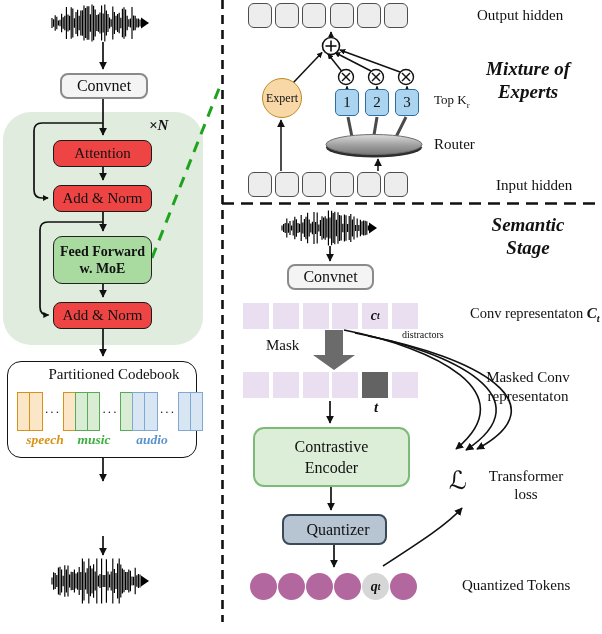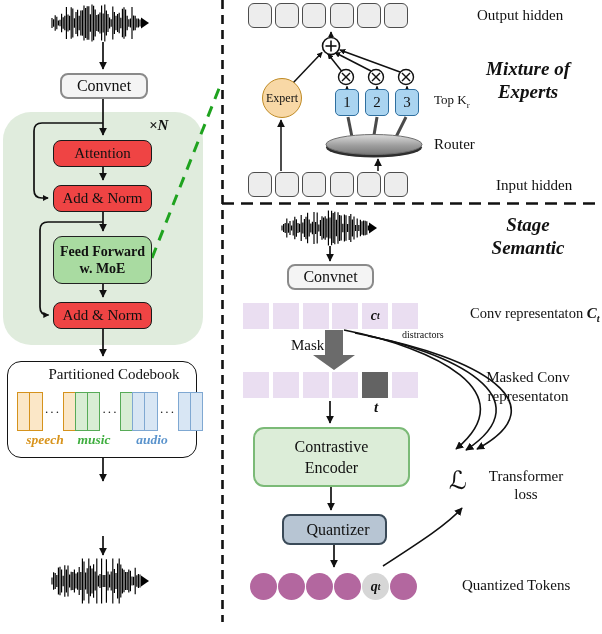--- a/index.html
+++ b/index.html
@@ -277,22 +277,22 @@
   <div class="lbl" style="left:481px;top:177px;margin-left:15px;">Input hidden</div>
 
   <div class="wave" style="left:280px;top:210px;">
       <svg width="98" height="36">
         <path d="M2.0,15.6V20.4M3.6,14.1V21.9M5.2,12.9V23.1M6.8,8.5V27.5M8.4,13.3V22.7M10.0,10.9V25.1M11.6,15.6V20.4M13.2,10.4V25.6M14.8,6.8V29.2M16.4,9.3V26.7M18.0,13.0V23.0M19.6,13.8V22.2M21.2,5.1V30.9M22.8,12.5V23.5M24.4,8.9V27.1M26.0,6.7V29.3M27.6,2.8V33.2M29.2,9.6V26.4M30.8,13.6V22.4M32.4,11.8V24.2M34.0,1.9V34.1M35.6,12.0V24.0M37.2,2.6V33.4M38.8,14.5V21.5M40.4,10.1V25.9M42.0,6.2V29.8M43.6,7.6V28.4M45.2,6.2V29.8M46.8,8.5V27.5M48.4,0.5V35.5M50.0,7.4V28.6M51.6,0.8V35.2M53.2,3.1V32.9M54.8,1.7V34.3M56.4,9.7V26.3M58.0,2.2V33.8M59.6,5.1V30.9M61.2,5.4V30.6M62.8,13.7V22.3M64.4,4.6V31.4M66.0,5.2V30.8M67.6,14.1V21.9M69.2,6.1V29.9M70.8,4.0V32.0M72.4,9.4V26.6M74.0,6.6V29.4M75.6,14.9V21.1M77.2,8.5V27.5M78.8,14.9V21.1M80.4,9.8V26.2M82.0,11.2V24.8M83.6,10.6V25.4M85.2,10.7V25.3M86.8,11.2V24.8M88.4,15.4V20.6" stroke="#000" stroke-width="1.15" fill="none"></path>
         <path d="M89,12.5 L97,18 L89,23.5 Z" fill="#000"></path>
       </svg>
     </div>
 
   <div class="title" style="position:absolute;left:468px;top:213px;width:120px;">
+    <div>Semantic</div>
     <div>Stage</div>
-    <div>Semantic</div>
   </div>
 
   <div class="box graybox" style="left:287px;top:264px;width:87px;height:26px;">
     <span>Convnet</span>
   </div>
 
   <div class="prow" id="prow1" style="top:303px;">
       <span class="pcell"></span>
       <span class="pcell"></span>
       <span class="pcell"></span>
@@ -302,21 +302,21 @@
         <sub>t</sub>
       </span>
       <span class="pcell"></span>
     </div>
   <div class="lbl" style="left:470px;top:305px;font-size:14.5px;">
     <span>Conv representaton</span>
     <span class="mathbi" style="font-size:15px;"><span>C</span><sub>t</sub></span>
   </div>
   <div class="lbl" style="left:402px;top:329px;font-size:10px;">distractors</div>
 
-  <div class="lbl" style="left:291px;top:337px;">Mask</div>
+  <div class="lbl" style="left:266px;top:337px;">Mask</div>
 
   <div class="prow" id="prow2" style="top:372px;">
       <span class="pcell"></span>
       <span class="pcell"></span>
       <span class="pcell"></span>
       <span class="pcell"></span>
       <span class="pcell masked"></span>
       <span class="pcell"></span>
     </div>
   <div class="lbl mathbi" style="left:374px;top:399px;">t</div>

